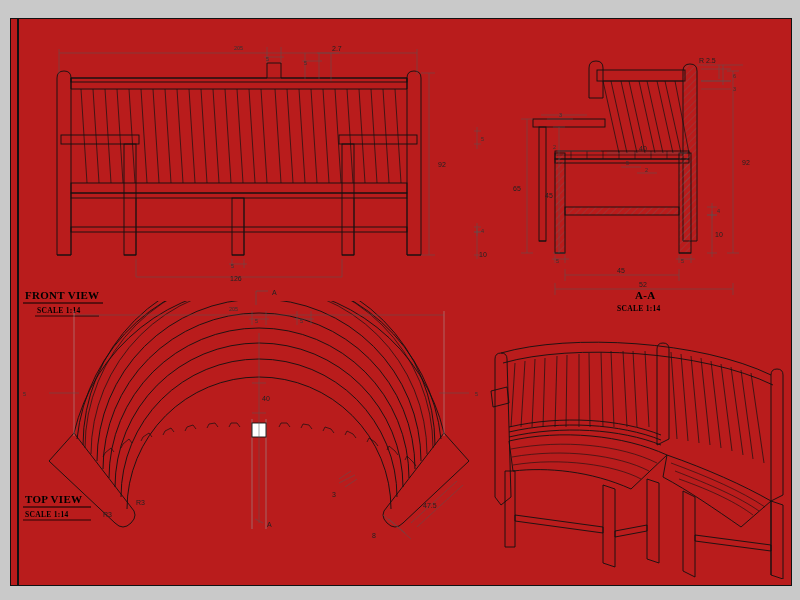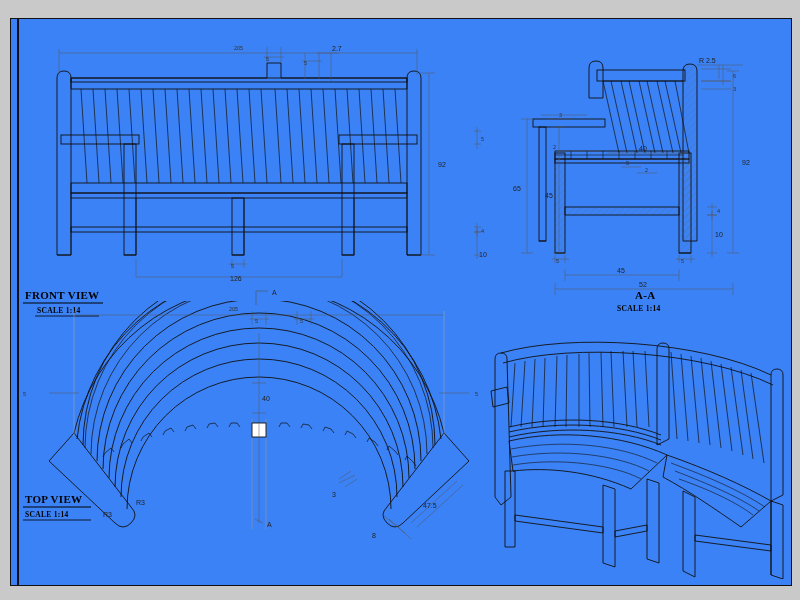--- a/index.html
+++ b/index.html
@@ -1,17 +1,17 @@
 <!DOCTYPE html>
 <html><head>
 <meta charset="utf-8">
 <style>
   html,body{margin:0;padding:0;background:#c9c9c9;}
   body{width:800px;height:600px;overflow:hidden;font-family:"Liberation Serif",serif;}
-  #sheet{position:absolute;left:10px;top:18px;width:780px;height:566px;background:#3b82f6;border:1px solid #111;}
+  #sheet{position:absolute;left:10px;top:18px;width:780px;height:566px;background:#b91c1c;border:1px solid #111;}
   #sheet .inner-border{position:absolute;left:6px;top:0px;width:772px;height:566px;border-left:2px solid #111;box-sizing:border-box;}
   svg{position:absolute;left:0;top:0;}
   .vt{font-family:"Liberation Serif",serif;font-weight:bold;font-size:11px;fill:#000;letter-spacing:.3px;}
   .vs{font-family:"Liberation Serif",serif;font-weight:bold;font-size:7.5px;fill:#000;letter-spacing:.3px;}
   .dim{font-family:"Liberation Sans",sans-serif;font-size:7px;fill:#222;}
   .dimS{font-family:"Liberation Sans",sans-serif;font-size:5.5px;fill:#333;}
   .sec{font-family:"Liberation Sans",sans-serif;font-size:7px;fill:#222;}
 </style>
 </head>
 <body>

